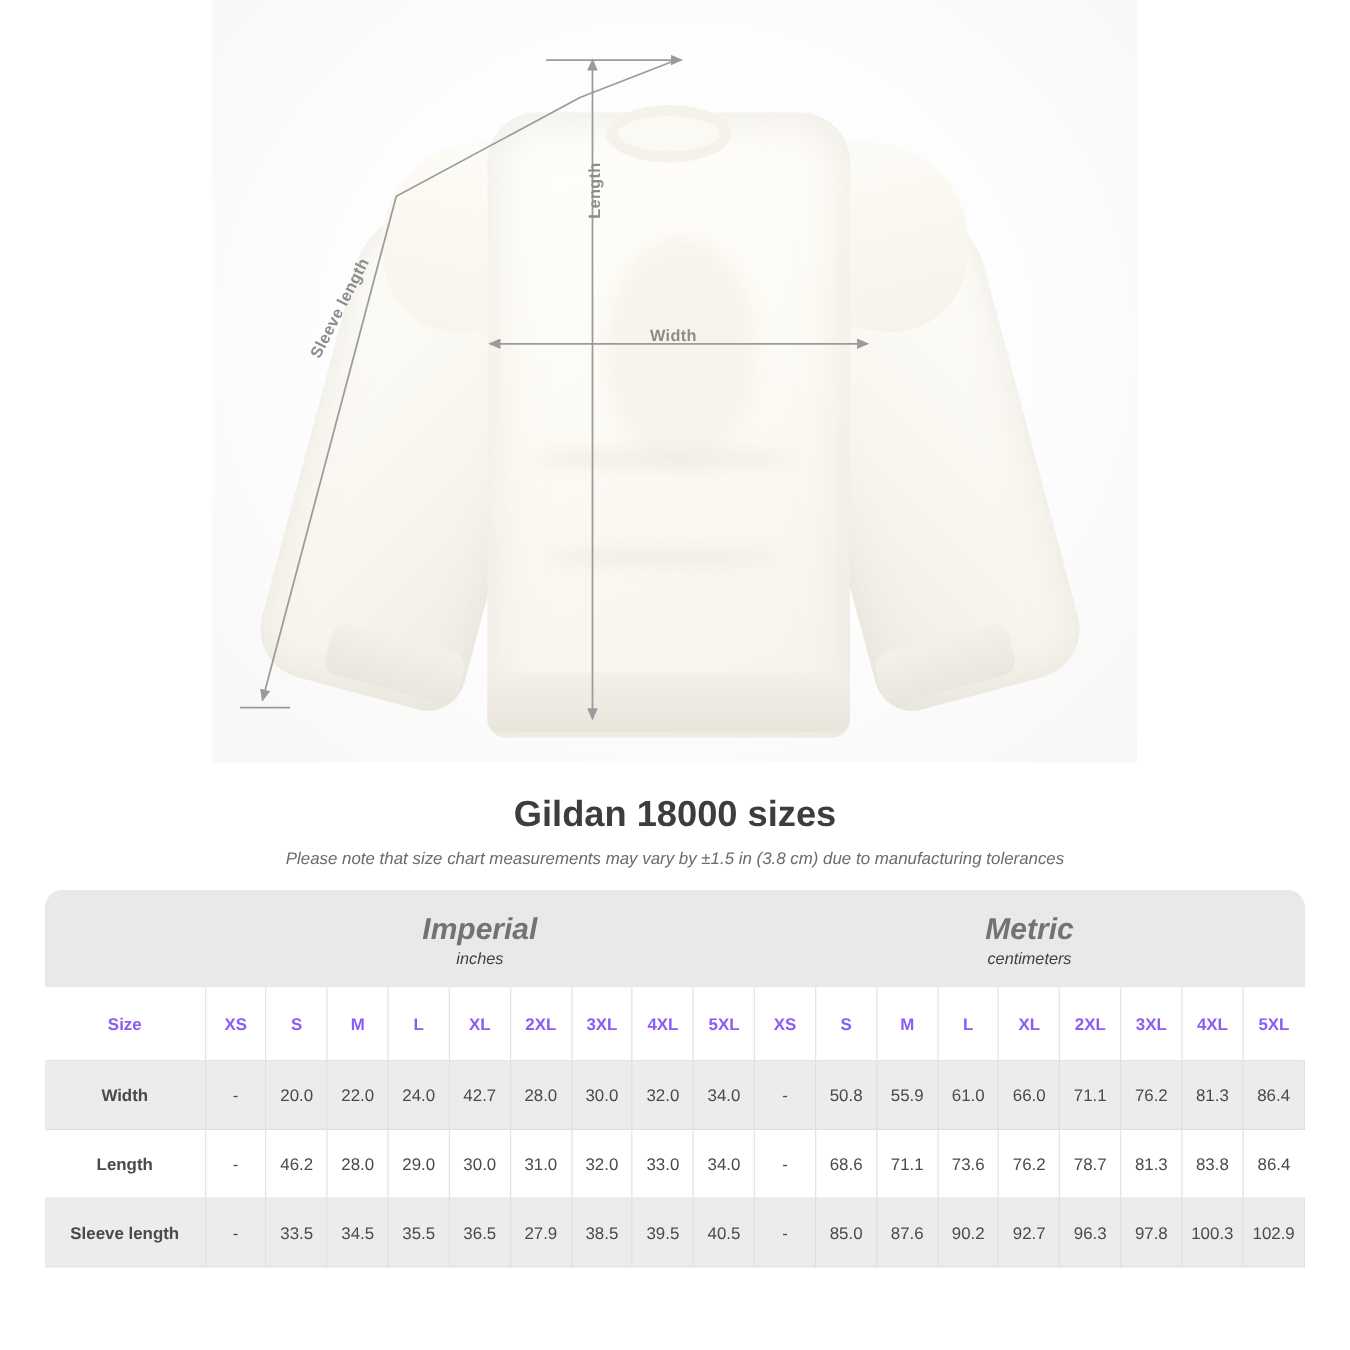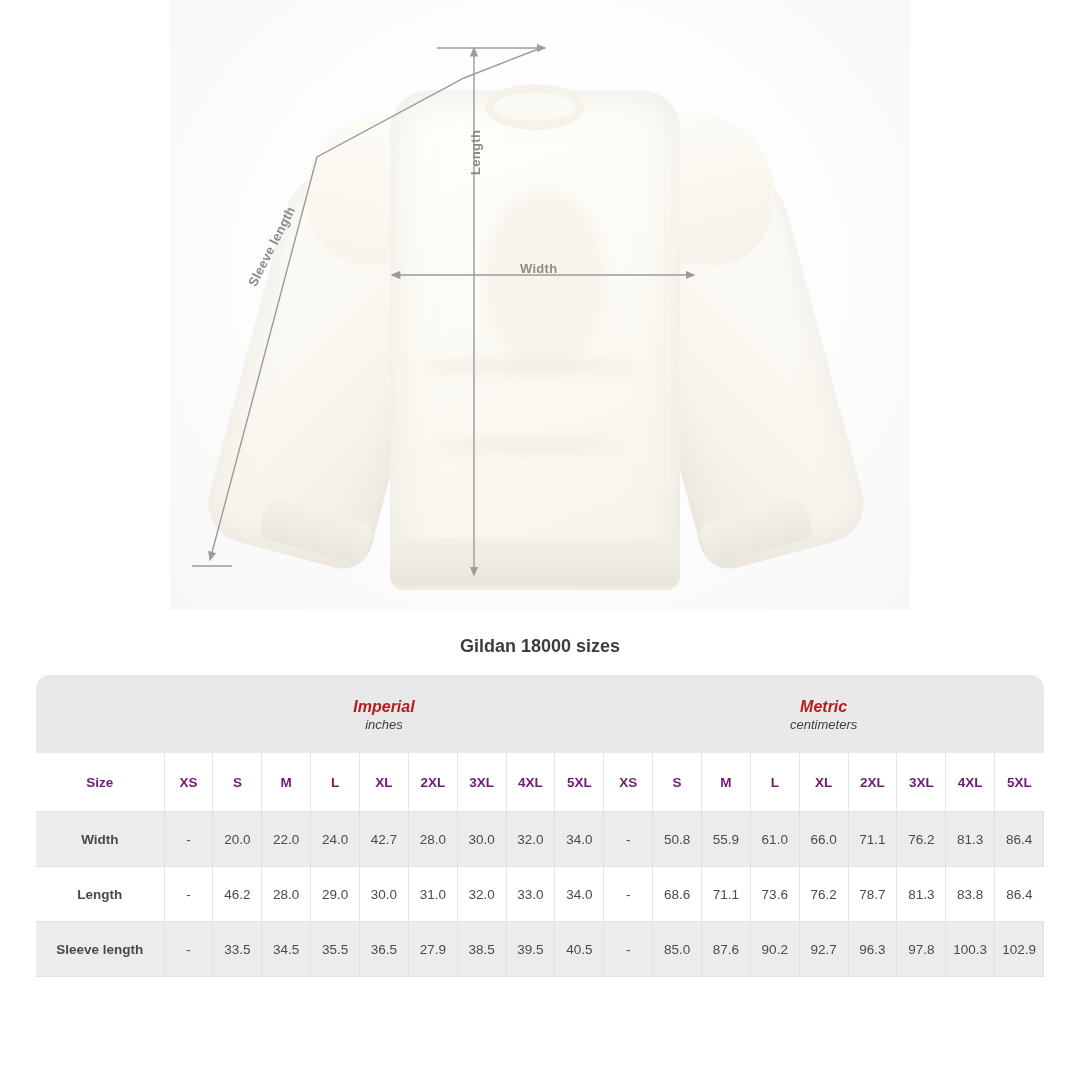--- a/index.html
+++ b/index.html
@@ -176,21 +176,21 @@
     transform: rotate(-63deg);
     transform-origin: left top;
   }
 
   
   .title-block {
     text-align: center;
     margin-top: 16px;
   }
   .chart-title {
-    font-size: 18px;
+    font-size: 29px;
     font-weight: bold;
     color: #3d3d3d;
     margin: 0;
   }
   .chart-note {
     font-size: 13.5px;
     font-style: italic;
     color: #6b6b6b;
     margin: 10px 0 0 0;
   }
@@ -208,38 +208,38 @@
     font-size: 13.5px;
   }
   .unit-head td {
     background: #e9e9e9;
     height: 76px;
     vertical-align: middle;
     text-align: center;
     border: none;
   }
   .unit-name {
-    font-size: 16px;
+    font-size: 24px;
     font-weight: bold;
     font-style: italic;
-    color: #b91c1c;
+    color: #737373;
     line-height: 1.25;
   }
   .unit-sub {
     font-size: 13px;
     font-style: italic;
     color: #404040;
     font-weight: normal;
   }
   .size-head td {
     background: #ffffff;
     height: 56px;
     text-align: center;
     font-weight: bold;
-    color: #701a75;
+    color: #8b5cf6;
     border-right: 1px solid #e4e4e4;
     border-bottom: 1px solid #e4e4e4;
   }
   .size-head td:last-child { border-right: none; }
   tbody td {
     height: 52px;
     text-align: center;
     color: #4a4a4a;
     border-right: 1px solid #e4e4e4;
     border-bottom: 1px solid #e4e4e4;
@@ -296,20 +296,21 @@
       <line x1="192" y1="566" x2="232" y2="566" stroke="#9b9b9b" stroke-width="1.4"></line>
     </svg>
 
     <div class="meas-label lbl-length">Length</div>
     <div class="meas-label lbl-width">Width</div>
     <div class="meas-label lbl-sleeve">Sleeve length</div>
   </div>
 
   <div class="title-block">
     <h1 class="chart-title">Gildan 18000 sizes</h1>
+    <p class="chart-note">Please note that size chart measurements may vary by ±1.5 in (3.8 cm) due to manufacturing tolerances</p>
   </div>
 
   <div class="table-wrap">
     <table>
       <colgroup>
         <col class="col-head">
         <col class="col-cell">
           <col class="col-cell">
           <col class="col-cell">
           <col class="col-cell">

